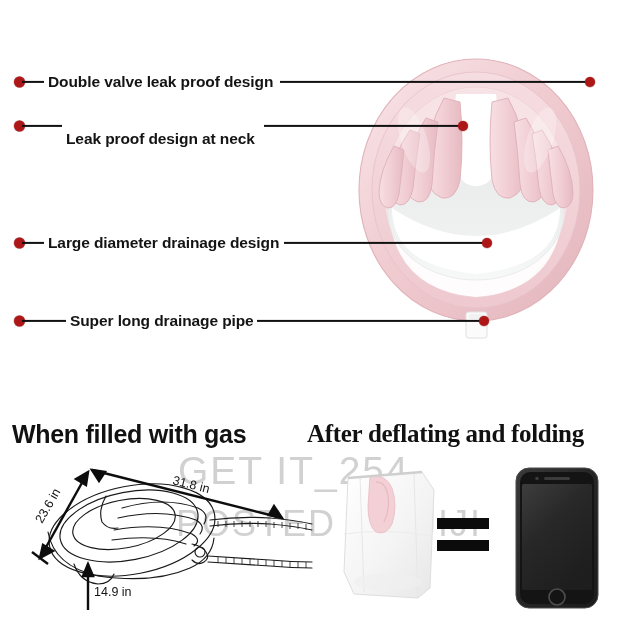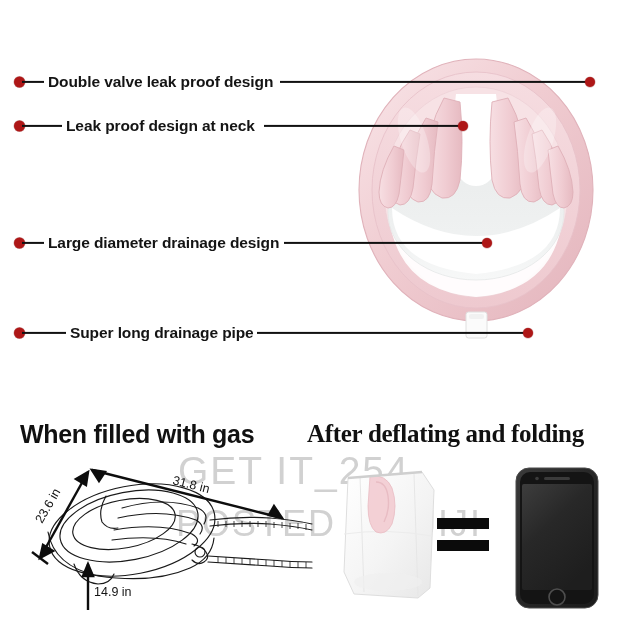--- a/index.html
+++ b/index.html
@@ -34,31 +34,31 @@
     transform:translateY(-50%);
   }
   .clabel{
     position:absolute;top:50%;transform:translateY(-50%);
     font-size:15.5px;font-weight:700;color:#141414;white-space:nowrap;
     letter-spacing:-.1px;
   }
   #co1{left:14px;top:73px;width:548px;padding-left:33px;}
   #co2{left:14px;top:117px;width:454px;}
   #co3{left:14px;top:234px;width:478px;}
-  #co4{left:14px;top:324px;width:475px;padding-left:44px;}
+  #co4{left:14px;top:312px;width:475px;}
 
   
   #product{position:absolute;left:352px;top:22px;width:248px;height:320px;}
 
   
   .bighead{
     position:absolute;font-size:25px;font-weight:700;color:#111;
     white-space:nowrap;letter-spacing:-.3px;
   }
-  #head-left{left:20px;top:420px;text-align:right;}
+  #head-left{left:12px;top:420px;text-align:right;}
   #head-right{left:307px;top:420px;font-family:Liberation Serif, serif;}
 
   
   #linedraw{position:absolute;left:14px;top:452px;width:300px;height:160px;}
 
   
   #compare{position:absolute;left:330px;top:462px;width:285px;height:152px;}
   #equals{position:absolute;left:437px;top:518px;width:52px;height:38px;}
   .ebar{position:absolute;left:0;width:52px;height:11px;background:#0b0b0b;}
   .ebar.b1{top:0;}
@@ -149,21 +149,21 @@
     <span class="cdot left"></span>
     <span class="cline" style="left:8px;width:22px;"></span>
     <span class="clabel" style="left:34px;">Double valve leak proof design</span>
     <span class="cline" style="left:266px;right:5px;"></span>
     <span class="cdot right"></span>
   </div>
 
   <div class="callout" id="co2">
     <span class="cdot left"></span>
     <span class="cline" style="left:8px;width:40px;"></span>
-    <span class="clabel" style="left:52px;">Leak proof design at neck</span>
+    <span class="clabel" style="left:52px;margin-top:13px;">Leak proof design at neck</span>
     <span class="cline" style="left:250px;right:5px;"></span>
     <span class="cdot right"></span>
   </div>
 
   <div class="callout" id="co3">
     <span class="cdot left"></span>
     <span class="cline" style="left:8px;width:22px;"></span>
     <span class="clabel" style="left:34px;">Large diameter drainage design</span>
     <span class="cline" style="left:270px;right:5px;"></span>
     <span class="cdot right"></span>

